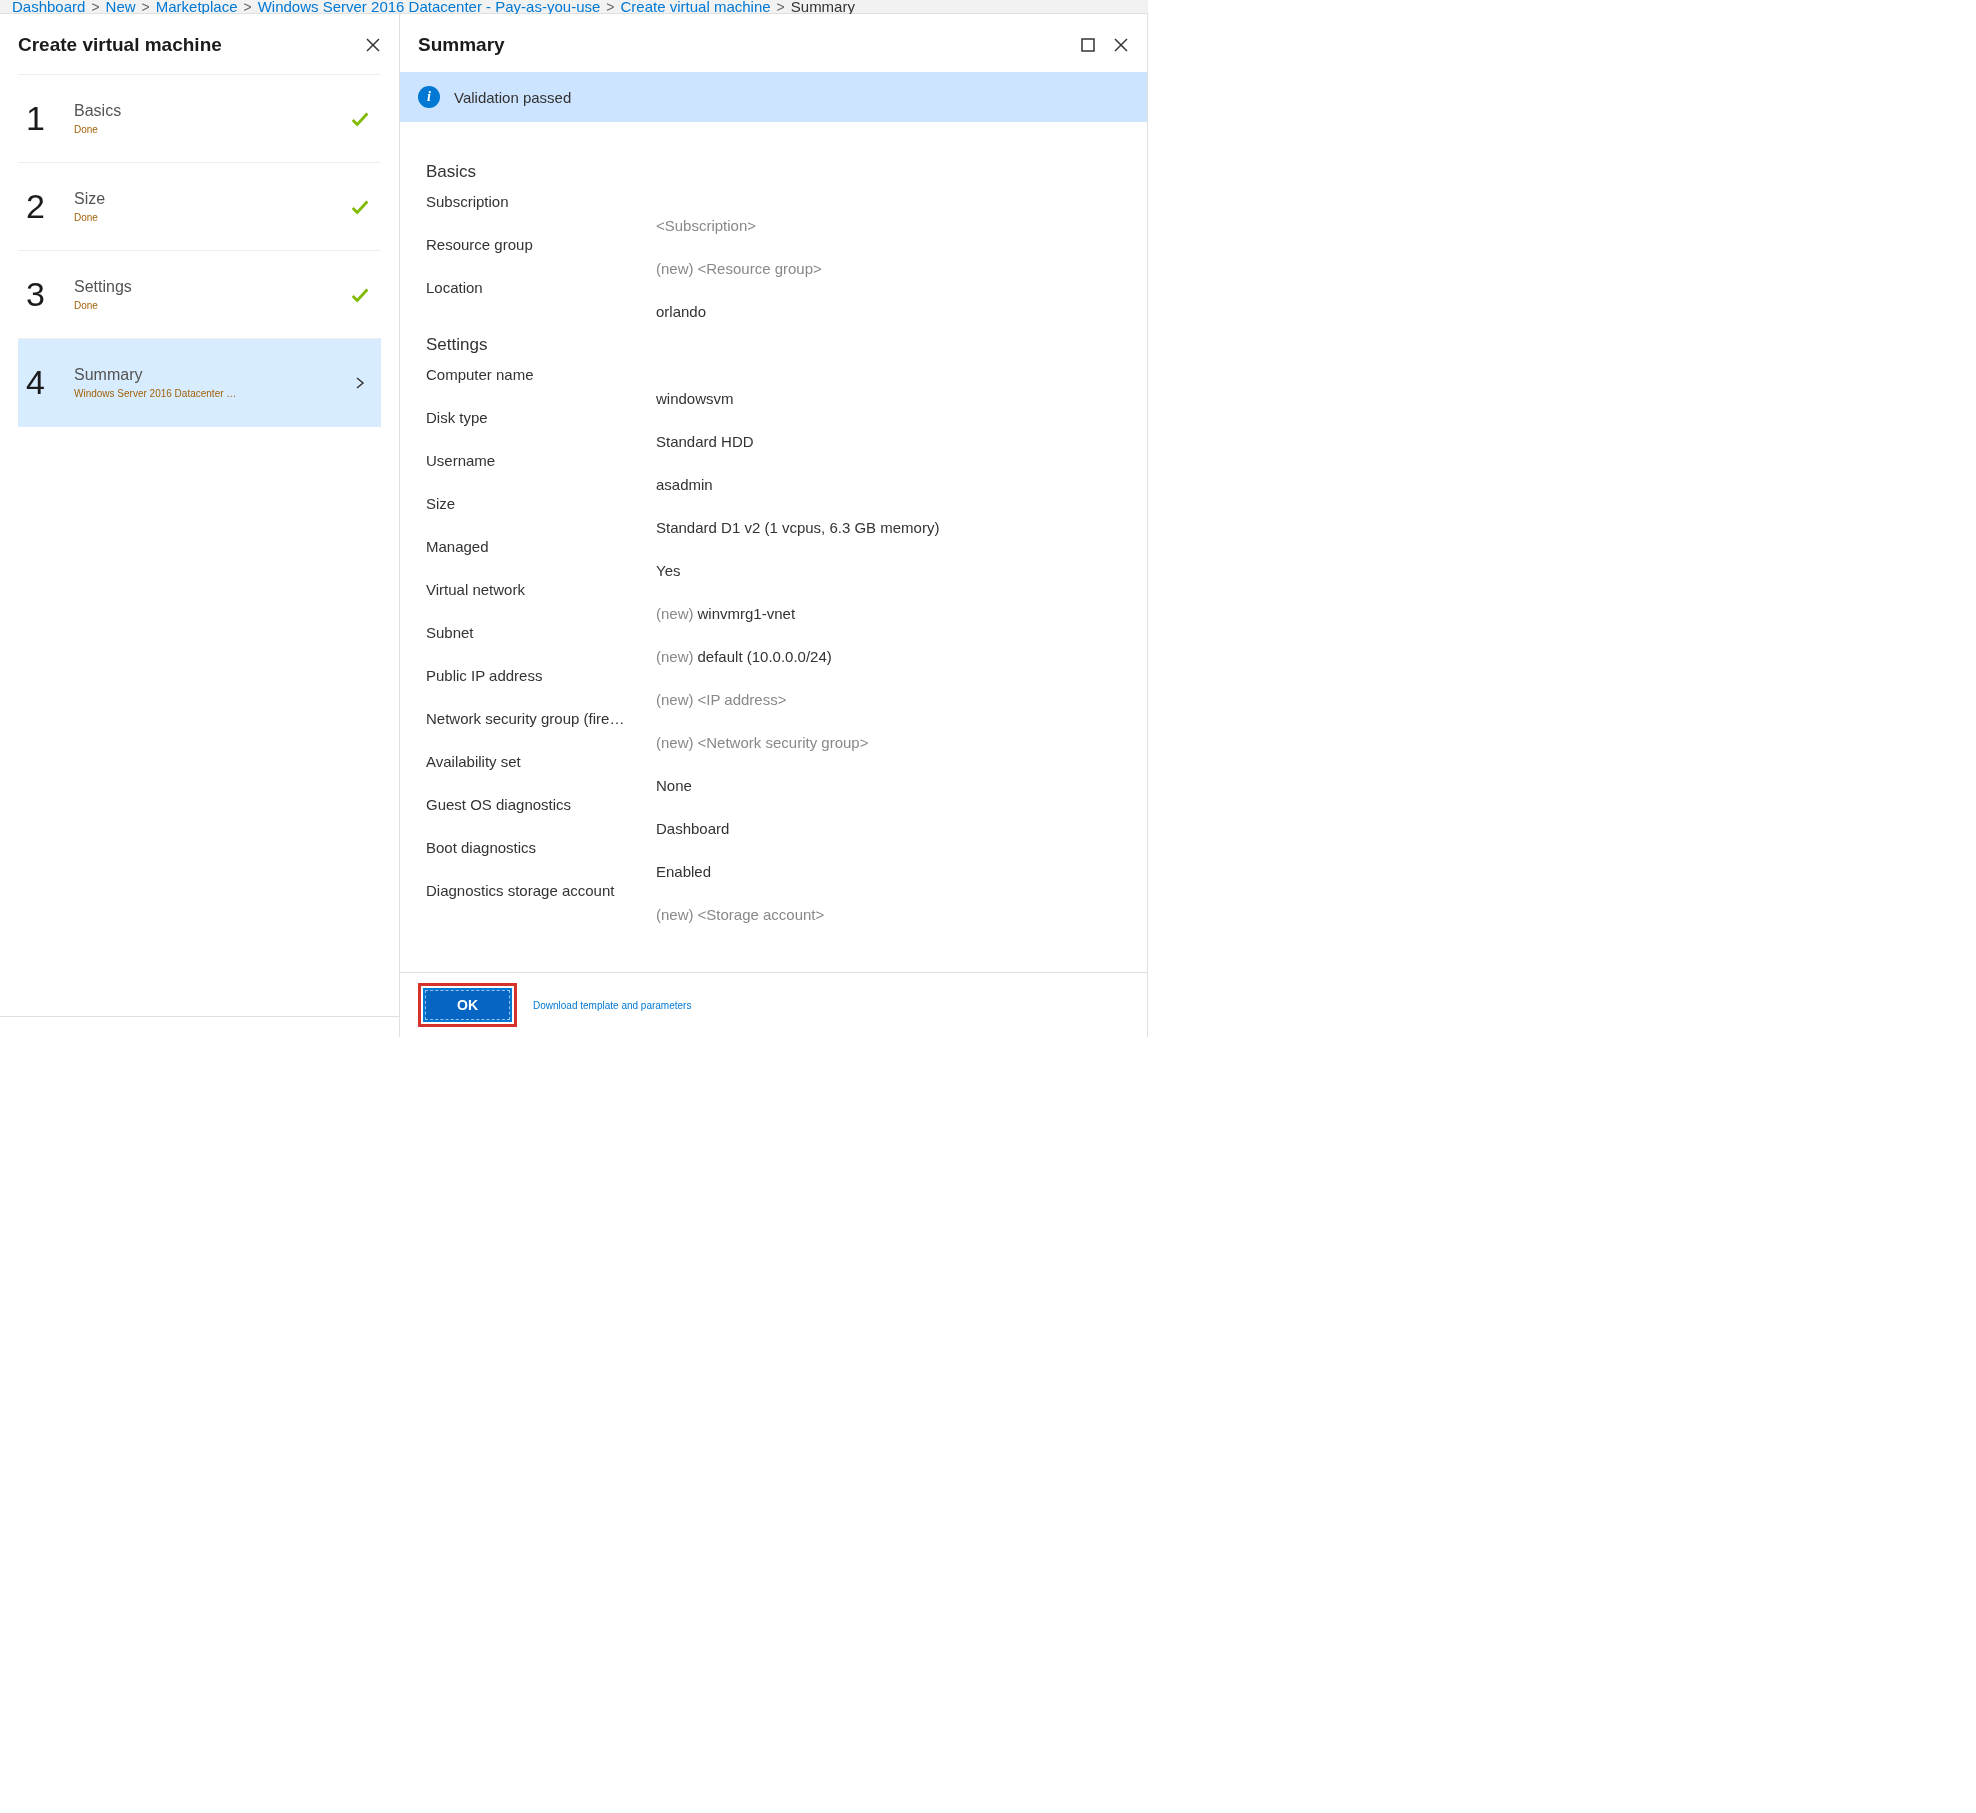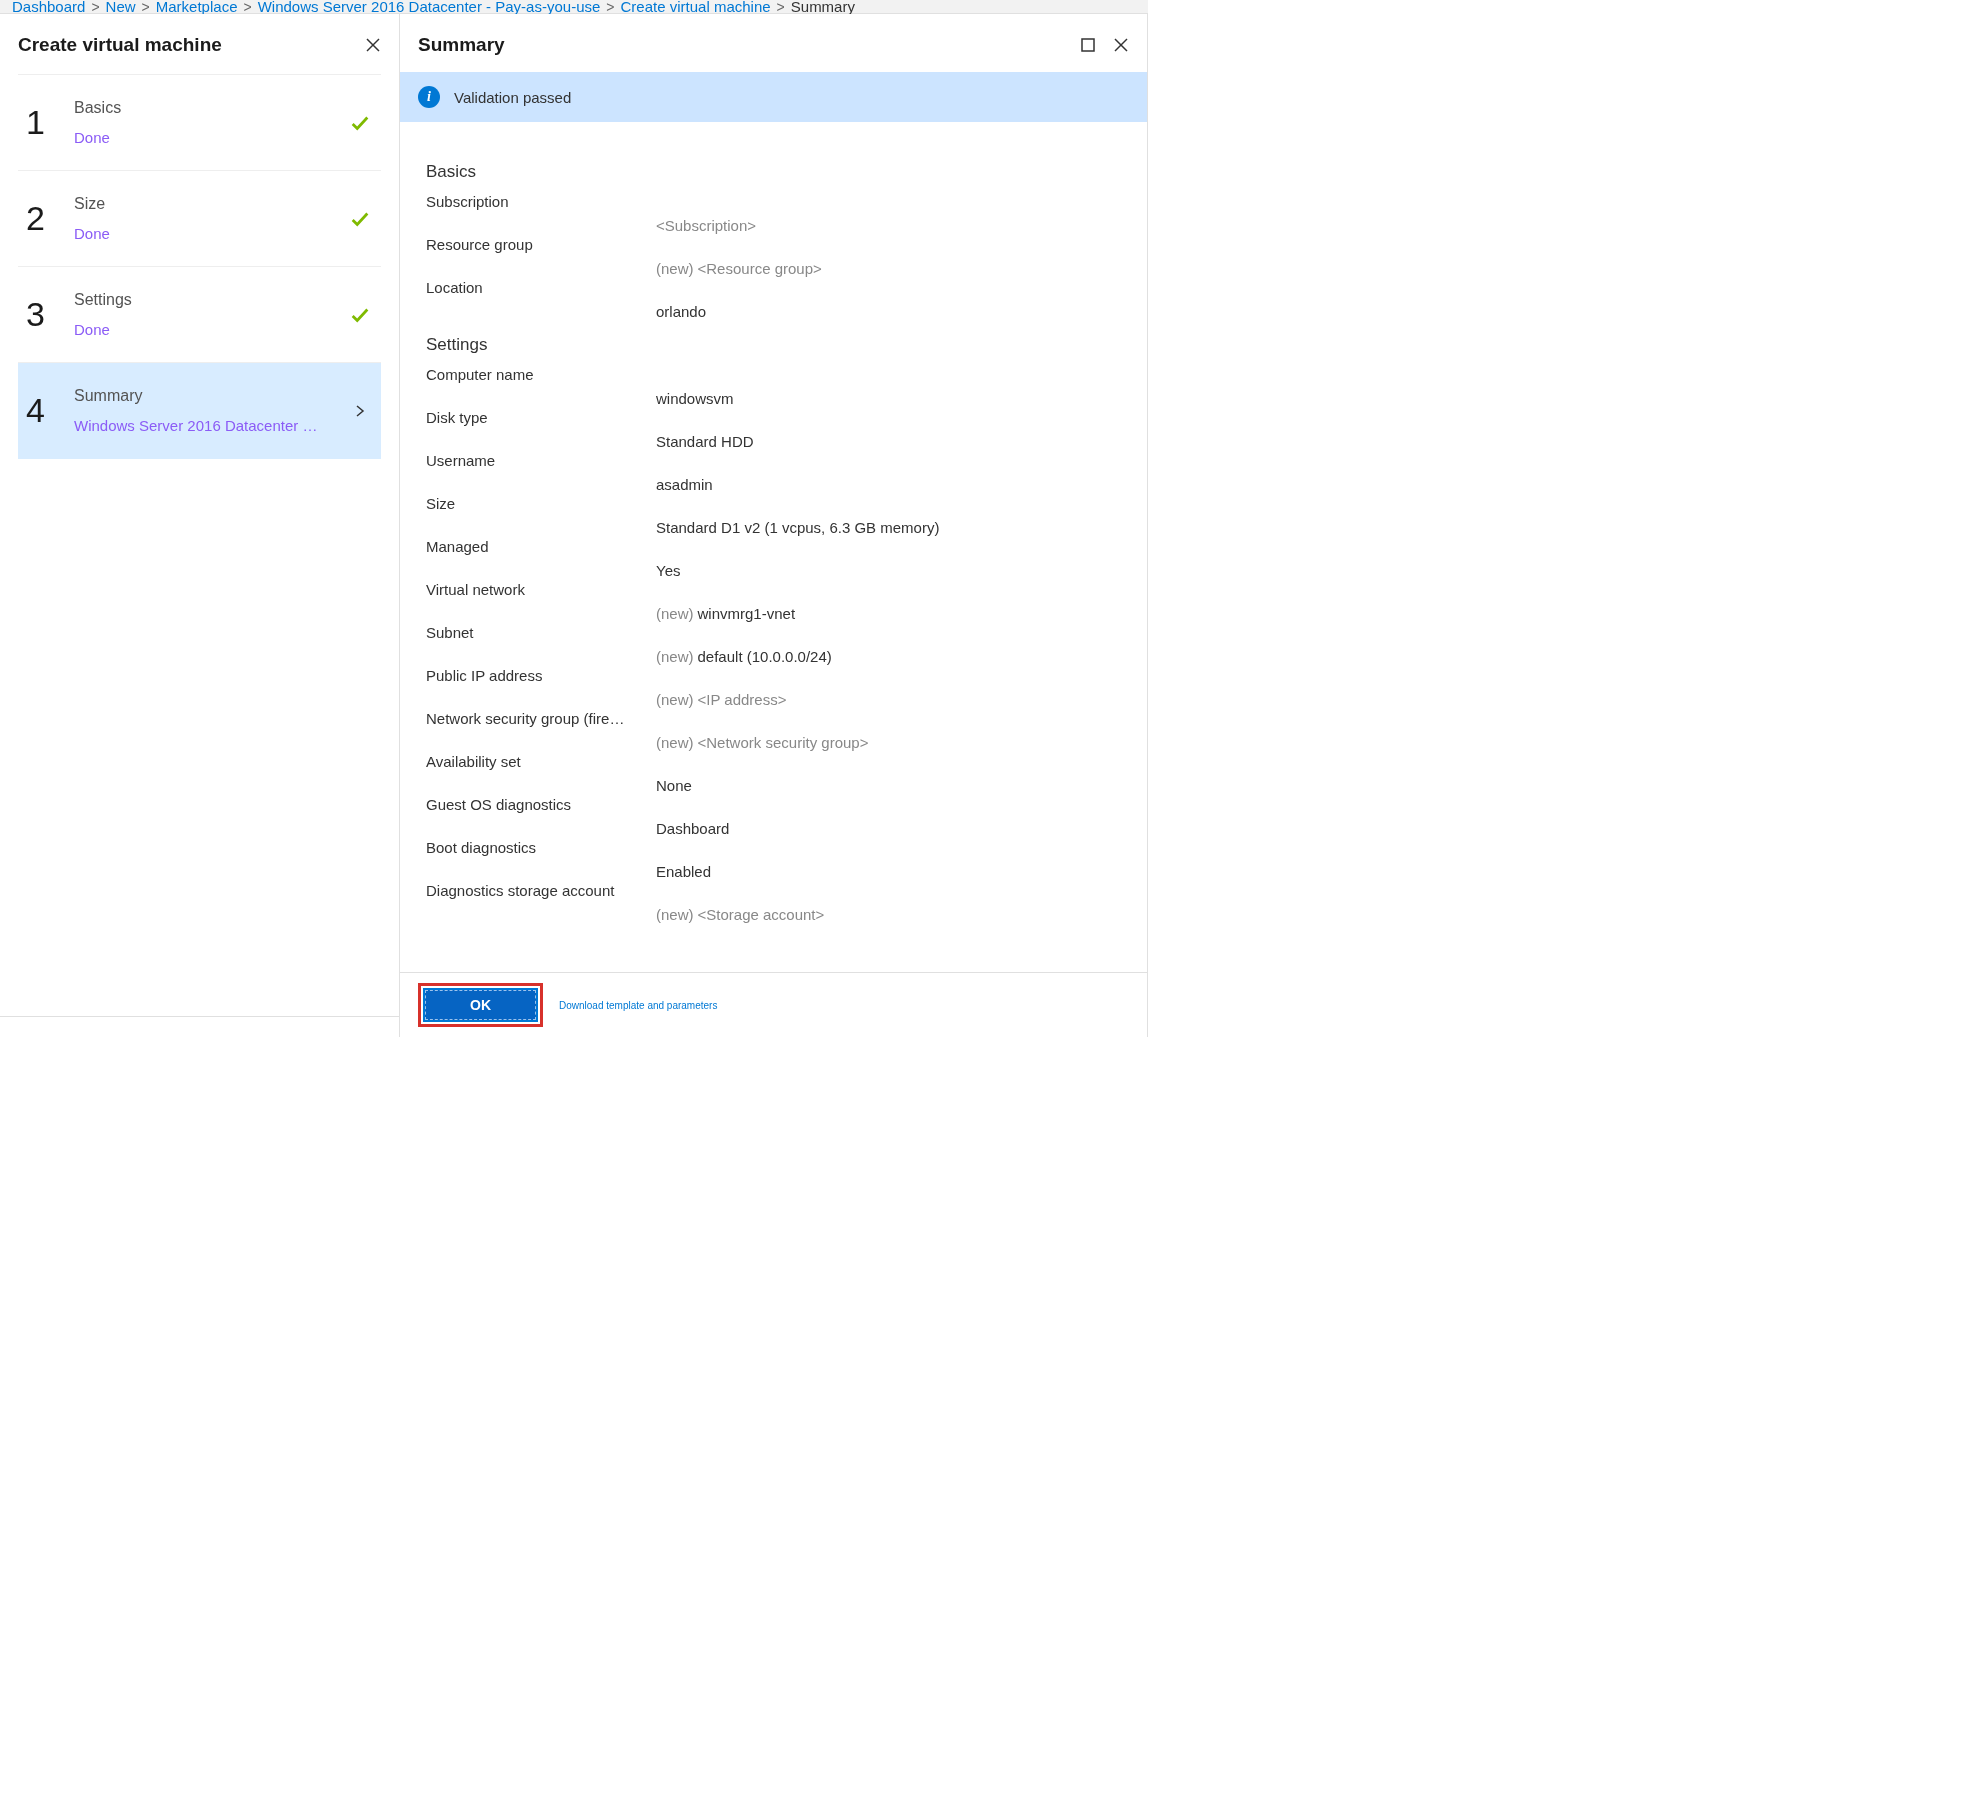--- a/index.html
+++ b/index.html
@@ -61,21 +61,21 @@
   .step.selected { background:#d8ecff; border-bottom-color:#d8ecff;}
   .step-num {
     width:40px;
     font-size: 34px;
     font-weight:400;
     color:#1b1b1b;
   }
   .step-text { flex:1; padding-left:8px;}
   .step-title { font-size:16px; color:#535353; }
   .step.selected .step-title { color:#535353;}
-  .step-sub { font-size:15px; color:#8b5cf6; margin-top:12px; max-width:260px; white-space:nowrap; overflow:hidden; text-overflow:ellipsis;}
+  .step-sub { font-size:10px; color:#a16207; margin-top:4px; max-width:260px; white-space:nowrap; overflow:hidden; text-overflow:ellipsis;}
   .step-indicator { width:26px; display:flex; justify-content:center;}
   
   .validation-bar {
     margin: 6px 0 0 0;
     background:#cce4ff;
     padding: 14px 18px;
     display:flex;
     align-items:center;
     gap:14px;
     font-size:15px;
@@ -107,21 +107,21 @@
   .ok-button-wrap {
     border:3px solid #d7312b;
     padding:4px;
     display:inline-block;
   }
   .ok-button {
     background:#0664c3;
     color:#fff;
     border:1px dashed #9dc3ec;
     outline:2px solid #0078d4;
-    padding:6px 44px;
+    padding:6px 31px;
     font-weight:600;
     font-size:14px;
     cursor:pointer;
   }
   .dl-link { color:#0078d4; text-decoration:none; cursor:pointer; font-size:10px;}
 </style>
 </head>
 <body>
 
 <div class="breadcrumb" id="breadcrumb">

